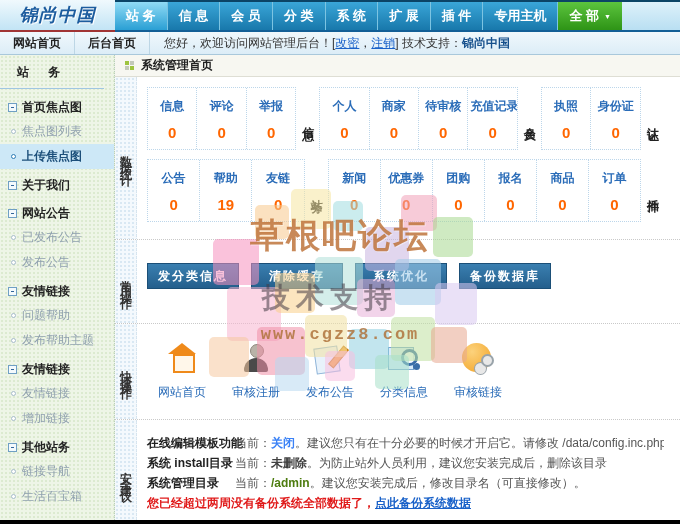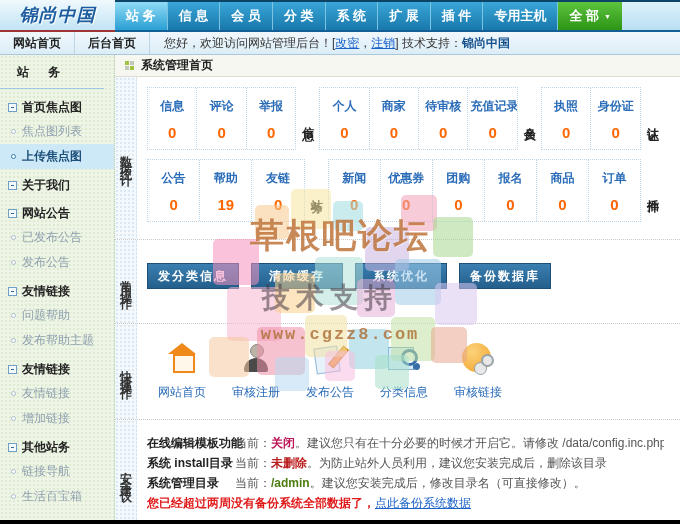--- a/index.html
+++ b/index.html
@@ -74,21 +74,21 @@
   .search-doc-icon::after{content:"";position:absolute;right:3px;top:7px;width:11px;height:11px;border-radius:50%;border:3px solid #3a6ea8;background:rgba(255,255,255,.7);box-shadow:7px 9px 0 -5px #3a6ea8;}
   .globe-icon::before{content:"";position:absolute;left:1px;top:1px;width:29px;height:29px;border-radius:50%;background:radial-gradient(circle at 35% 30%,#fcd27c,#f2a224);}
   .globe-icon::after{content:"";position:absolute;right:1px;bottom:9px;width:9px;height:9px;border-radius:50%;background:#e8e8e8;border:2px solid #99a3aa;box-shadow:-7px 8px 0 -1px #e8e8e8,-7px 8px 0 0 #99a3aa;}
 
   
   .sec-rows{padding:4px 0 6px;}
   .srow{display:flex;line-height:19px;margin-bottom:1px;}
   .slab{width:88px;flex:none;color:#222;font-weight:bold;white-space:nowrap;}
   .stext{color:#555;white-space:nowrap;overflow:hidden;}
   .warn{color:#e01a1a;font-weight:bold;text-align:right;}
-  .sec-link{color:#1a62c9;text-decoration:underline;cursor:pointer;font-weight:normal;}
+  .sec-link{color:#1a62c9;text-decoration:underline;cursor:pointer;font-weight:bold;}
 
   
   .watermark{position:absolute;left:90px;top:132px;width:270px;height:190px;z-index:5;pointer-events:none;font-family:Liberation Mono, monospace;}
   .mosaic div{position:absolute;border-radius:5px;opacity:.55;}
   .wm-title{position:absolute;left:0;right:0;top:26px;text-align:center;font-size:34px;font-weight:bold;color:rgba(186,108,48,.8);white-space:nowrap;letter-spacing:2px;text-shadow:1px 1px 0 rgba(255,255,255,.4);}
   .wm-stamp{position:absolute;left:0;right:20px;top:92px;text-align:center;font-size:28px;font-weight:bold;color:rgba(70,60,70,.55);letter-spacing:6px;}
   .wm-url{position:absolute;left:0;right:0;top:138px;text-align:center;font-size:17px;font-weight:bold;color:rgba(175,115,60,.85);letter-spacing:2px;}
 </style>
 </head>
 <body>
@@ -346,25 +346,25 @@
       </div>
 
       <div class="section">
         <div class="vcol">
             <span class="vlabel">安全建议</span>
           </div>
         <div class="sec-body">
             <div class="sec-rows" id="security-rows">
               <div class="srow">
                 <div class="slab">在线编辑模板功能</div>
-                <div class="stext"><span>当前：</span><span style="color: #be185d; font-weight: bold;">关闭</span><span>。建议您只有在十分必要的时候才开启它。请修改 /data/config.inc.php 关闭此功能</span></div>
+                <div class="stext"><span>当前：</span><span style="color: #3b82f6; font-weight: bold;">关闭</span><span>。建议您只有在十分必要的时候才开启它。请修改 /data/config.inc.php 关闭此功能</span></div>
               </div>
               <div class="srow">
                 <div class="slab">系统 install目录</div>
-                <div class="stext"><span>当前：</span><span style="color: #b91c1c; font-weight: bold;">未删除</span><span>。为防止站外人员利用，建议您安装完成后，删除该目录</span></div>
+                <div class="stext"><span>当前：</span><span style="color: #404040; font-weight: bold;">未删除</span><span>。为防止站外人员利用，建议您安装完成后，删除该目录</span></div>
               </div>
               <div class="srow">
                 <div class="slab">系统管理目录</div>
                 <div class="stext"><span>当前：</span><span style="color: #4d7c0f; font-weight: bold;">/admin</span><span>。建议您安装完成后，修改目录名（可直接修改）。</span></div>
               </div>
               <div class="srow">
                 <div class="stext"><span class="warn">您已经超过两周没有备份系统全部数据了，</span><span class="sec-link">点此备份系统数据</span></div>
               </div>
             </div>
           </div>

